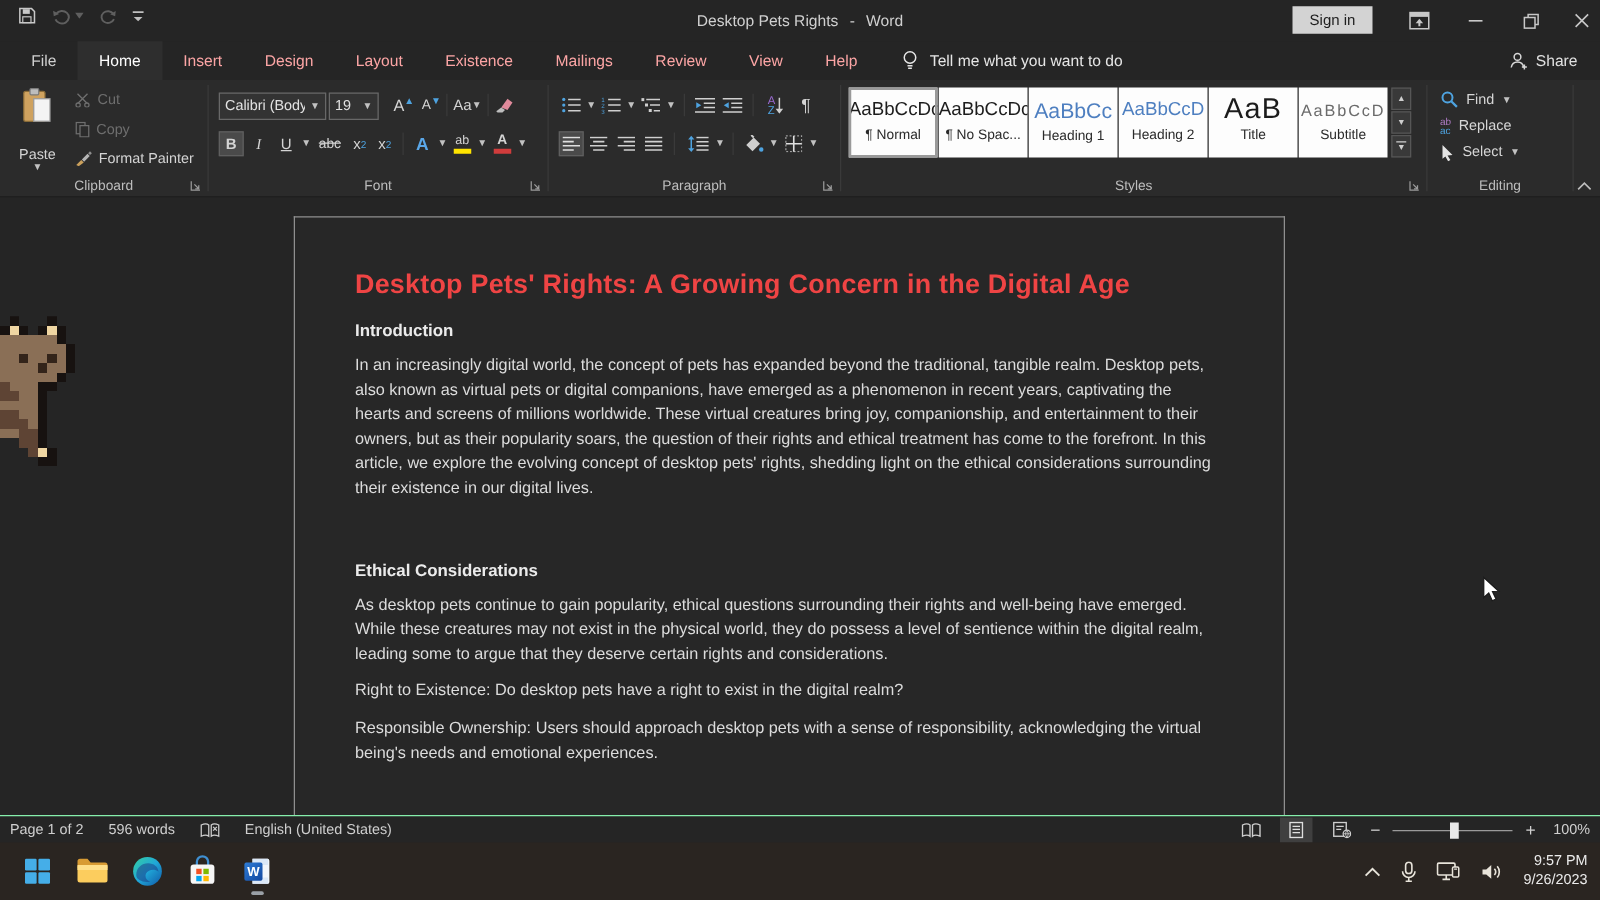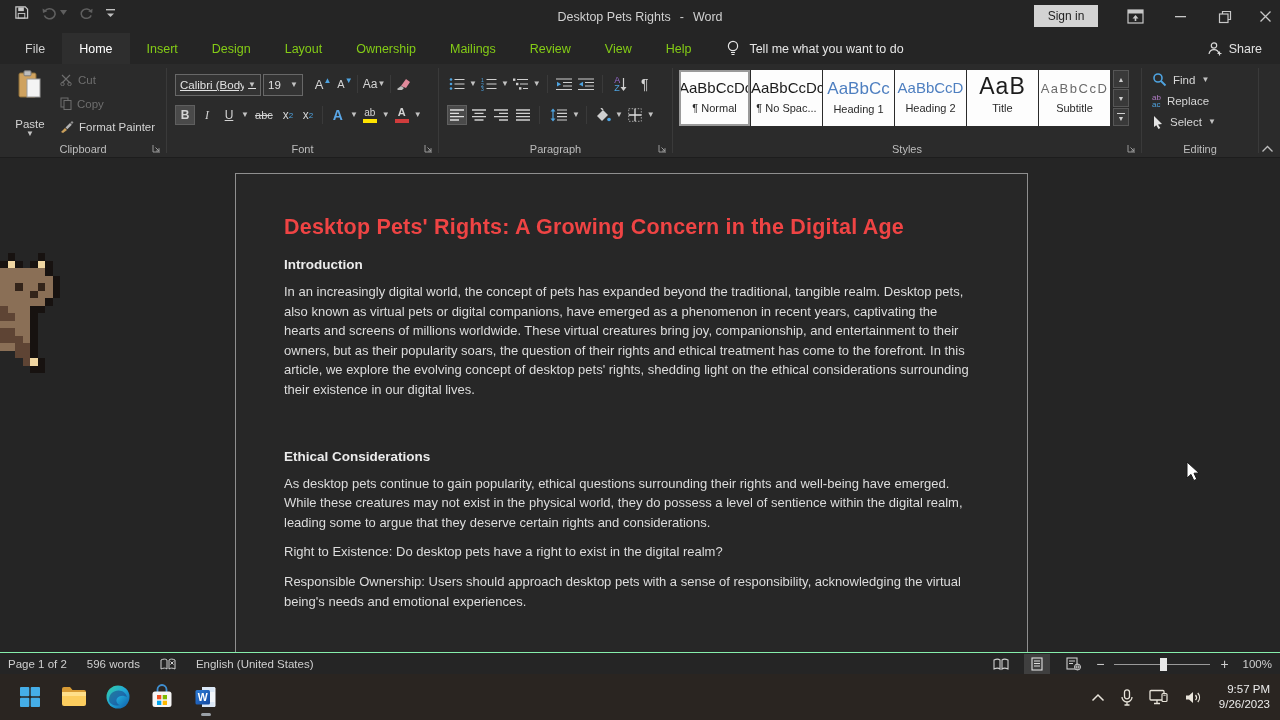--- a/index.html
+++ b/index.html
@@ -14,21 +14,21 @@
   
   .titlebar { position:absolute; left:0; top:0; width:1280px; height:33px; background:#252525; }
   .qat { position:absolute; left:14px; top:5px; display:flex; align-items:center; gap:12px; }
   .qat .btn { display:flex; align-items:center; }
   .apptitle { position:absolute; left:0; right:0; top:0; height:33px; display:flex; justify-content:center; align-items:center; gap:9px; font-size:12.5px; color:#d0d0d0; }
   .signin { position:absolute; right:182px; top:5px; width:64px; height:22px; background:#d3d3d3; color:#1e1e1e; font-size:12px; display:flex; align-items:center; justify-content:center; }
   .winctl { position:absolute; top:0; height:33px; width:30px; display:flex; align-items:center; justify-content:center; }
 
   
   .tabrow { position:absolute; left:0; top:33px; width:1280px; height:31px; background:#252525; display:flex; align-items:stretch; }
-  .tab { padding:0 17px; display:flex; align-items:center; font-size:12.5px; color:#84cc16; }
+  .tab { padding:0 17px; display:flex; align-items:center; font-size:12.5px; color:#fca5a5; }
   .tab.file { color:#cfcfcf;text-align:center; }
   .tab.active { background:#2e2e2e; color:#fff; }
   .tellme { display:flex; align-items:center; gap:9px; margin-left:18px; font-size:12.5px; color:#e6e6e6; }
   .share { position:absolute; right:18px; top:33px; height:31px; display:flex; align-items:center; gap:6px; font-size:12.5px; color:#e0e0e0; }
 
   
   .ribbon { position:absolute; left:0; top:64px; width:1280px; height:94px; background:#2b2b2b; border-bottom:1px solid #1d1d1d; }
   .rgroup { position:absolute; top:0; height:93px; }
   .glabel { position:absolute; bottom:2px; left:0; right:0; text-align:center; font-size:11px; color:#bdbdbd; }
   .launch { position:absolute; bottom:4px; right:5px; }
@@ -147,21 +147,21 @@
         </svg>
     </div>
   </div>
 
   <div class="tabrow">
     <div class="tab file" style="margin-left:8px;">File</div>
     <div class="tab active">Home</div>
     <div class="tab">Insert</div>
     <div class="tab">Design</div>
     <div class="tab">Layout</div>
-    <div class="tab">Ownership</div>
+    <div class="tab">Existence</div>
     <div class="tab">Mailings</div>
     <div class="tab">Review</div>
     <div class="tab">View</div>
     <div class="tab">Help</div>
     <div class="tellme">
       <span>
         <svg width="14" height="17" viewBox="0 0 14 17">
             <circle cx="7" cy="6" r="4.6" fill="none" stroke="#e6e6e6" stroke-width="1.2"></circle>
             <path d="M5 12.5h4M5.5 14.5h3" stroke="#e6e6e6" stroke-width="1.2"></path>
           </svg>
@@ -226,21 +226,21 @@
         <svg width="9" height="9" viewBox="0 0 9 9">
             <path d="M1 1v7h7" fill="none" stroke="#9a9a9a"></path>
             <path d="M3.5 3.5L7 7M7 4.2V7H4.2" fill="none" stroke="#9a9a9a"></path>
           </svg>
       </span>
       <div class="vdiv" style="left:166px;"></div>
     </div>
 
     <div class="rgroup" style="left:167px; width:271px;">
       <div style="position:absolute; left:8px; top:10px; display:flex; gap:2px;">
-        <div class="combo" style="width:86px; justify-content:space-between;text-decoration:underline;">
+        <div class="combo" style="width:86px; justify-content:space-between;">
           <span style="overflow:hidden; white-space:nowrap;">Calibri (Body</span>
           <span class="arrow">▼</span>
         </div>
         <div class="combo" style="width:40px; justify-content:space-between;">
           <span>19</span>
           <span class="arrow">▼</span>
         </div>
       </div>
       <div style="position:absolute; left:146px; top:10px; display:flex; align-items:center; gap:2px;">
         <div class="sic">

